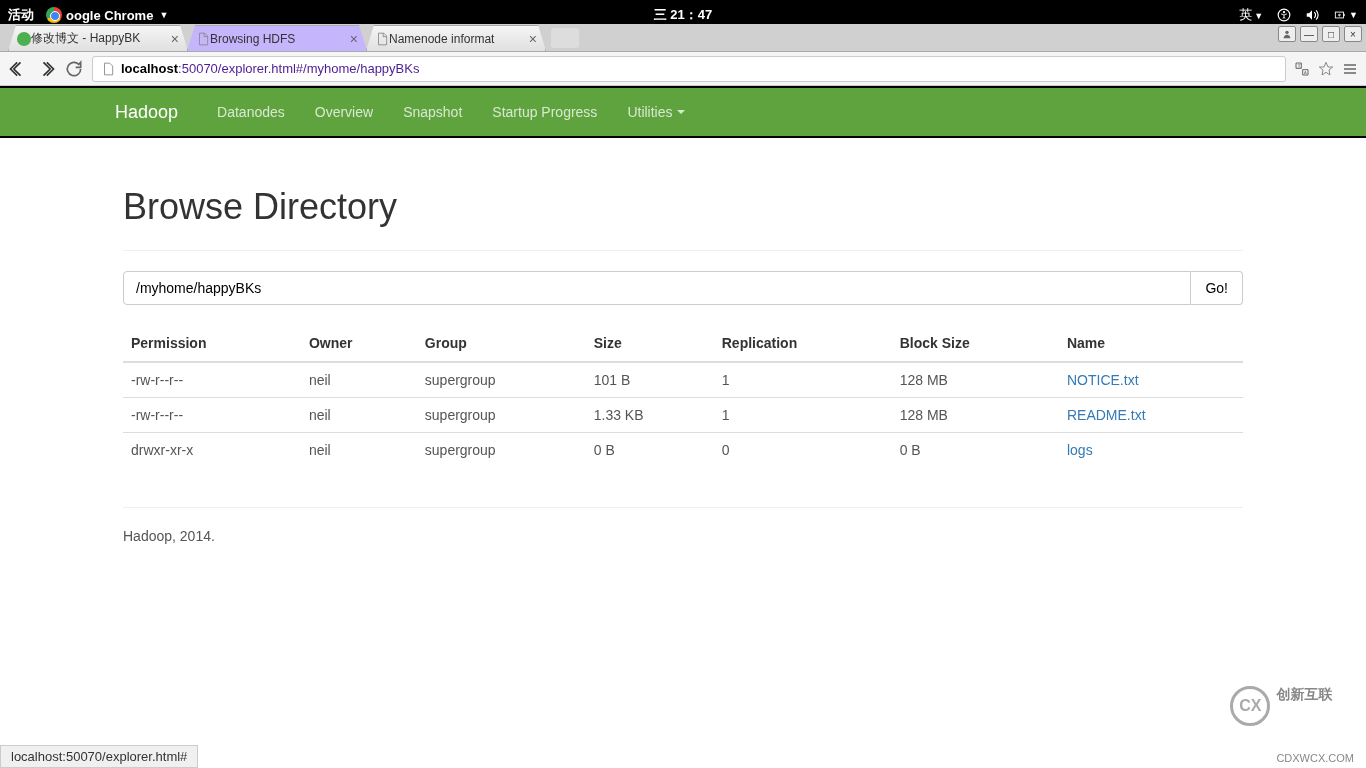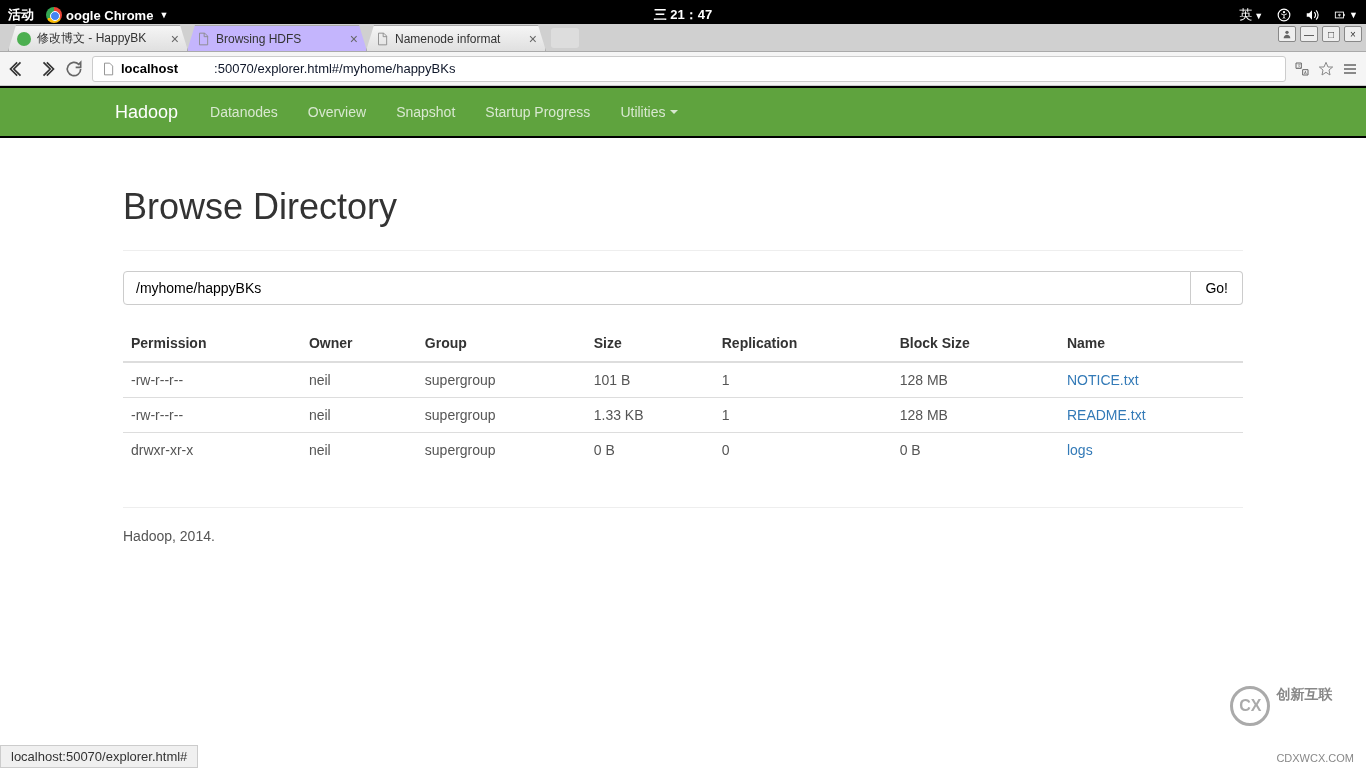--- a/index.html
+++ b/index.html
@@ -12,45 +12,45 @@
     .chrome-label { display: flex; align-items: center; gap: 4px; }
     .chrome-icon { width: 16px; height: 16px; border-radius: 50%; background: conic-gradient(#ea4335 0deg 120deg, #fbbc05 120deg 240deg, #34a853 240deg 360deg); position: relative; }
     .chrome-icon::after { content: ''; position: absolute; top: 4px; left: 4px; width: 8px; height: 8px; border-radius: 50%; background: #4285f4; border: 1px solid #fff; }
     .system-time { position: absolute; left: 50%; transform: translateX(-50%); font-weight: bold; }
     .system-bar-right { margin-left: auto; display: flex; align-items: center; gap: 14px; }
     .tray-icon { width: 14px; height: 14px; fill: #fff; }
     .dropdown-arrow { font-size: 9px; margin-left: 2px; }
     
     
     .browser-tabs { background: #d0d0d0; height: 28px; display: flex; align-items: flex-end; padding-left: 8px; border-bottom: 1px solid #aaa; position: relative; }
-    .tab { display: flex; align-items: center; height: 26px; padding: 0 8px; background: #e8e8e8; border: 1px solid #aaa; border-bottom: none; border-radius: 4px 4px 0 0; margin-right: -1px; font-size: 12px; max-width: 180px; position: relative; clip-path: polygon(8px 0, calc(100% - 8px) 0, 100% 100%, 0 100%); background: linear-gradient(#f5f5f5, #e0e0e0); gap: 6px; min-width: 180px; }
+    .tab { display: flex; align-items: center; height: 26px; padding: 0 8px; background: #e8e8e8; border: 1px solid #aaa; border-bottom: none; border-radius: 4px 4px 0 0; margin-right: -1px; font-size: 12px; max-width: 180px; position: relative; clip-path: polygon(8px 0, calc(100% - 8px) 0, 100% 100%, 0 100%); background: linear-gradient(#f5f5f5, #e0e0e0); gap: 0; min-width: 180px; }
     .tab.active { background: #c4b5fd; z-index: 2; }
     .tab-icon { width: 14px; height: 14px; flex-shrink: 0; }
     .tab-icon.green { background: #4caf50; border-radius: 50%; }
     .tab-icon.doc { fill: #888; }
     .tab-title { white-space: nowrap; overflow: hidden; text-overflow: ellipsis; flex: 1; }
     .tab-close { font-size: 14px; color: #666; cursor: pointer; flex-shrink: 0; }
     .new-tab { width: 28px; height: 20px; background: #ddd; border-radius: 3px; margin-left: 6px; align-self: center; }
     .window-controls { position: absolute; right: 4px; top: 2px; display: flex; gap: 4px; }
     .win-btn { width: 18px; height: 16px; border: 1px solid #888; background: #eee; font-size: 10px; display: flex; align-items: center; justify-content: center; border-radius: 2px; }
     
     
     .address-bar { height: 34px; background: #f5f5f5; border-bottom: 1px solid #ccc; display: flex; align-items: center; padding: 0 8px; gap: 8px; }
     .nav-btn { width: 20px; height: 20px; fill: #888; }
     .nav-btn.disabled { fill: #ccc; }
     .url-box { flex: 1; height: 26px; border: 1px solid #ccc; border-radius: 3px; background: #fff; display: flex; align-items: center; padding: 0 8px; font-size: 13px; }
     .url-icon { width: 14px; height: 14px; fill: #888; margin-right: 6px; }
     .url-host { font-weight: bold; color: #000; }
-    .url-path { color: #0f172a; margin-left: 36px; }
+    .url-path { color: #4c1d95; }
     .addr-right { display: flex; align-items: center; gap: 8px; }
     .addr-icon { width: 16px; height: 16px; fill: #888; }
     
     
     .hadoop-navbar { background: #5fa33e; height: 52px; display: flex; align-items: center; padding: 0 115px; border-top: 2px solid #000; border-bottom: 2px solid #000; }
-    .hadoop-brand { color: #fff; font-size: 18px; font-weight: 500; margin-right: 17px; }
+    .hadoop-brand { color: #fff; font-size: 18px; font-weight: 500; margin-right: 24px; }
     .hadoop-nav { display: flex; gap: 0; }
     .hadoop-nav-item { color: #d8e8d0; padding: 16px 15px; font-size: 14px; cursor: pointer; display: flex; align-items: center; gap: 4px; }
     .caret-down { width: 0; height: 0; border-left: 4px solid transparent; border-right: 4px solid transparent; border-top: 4px solid #d8e8d0; }
     
     
     .container { max-width: 1150px; margin: 0 auto; padding: 0 15px; }
     .page-title { font-size: 36px; font-weight: 500; color: #333; margin-top: 48px; margin-bottom: 22px; }
     .hr { border: none; border-top: 1px solid #eee; margin-bottom: 20px; }
     
     .input-group { display: flex; margin-bottom: 20px; }

